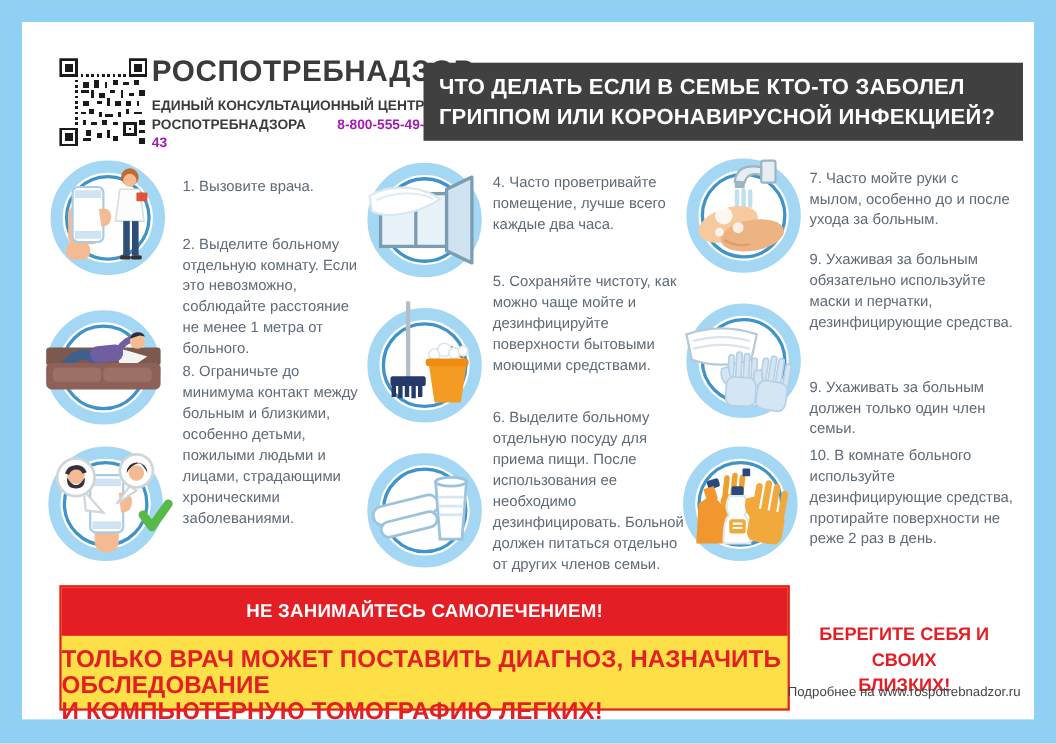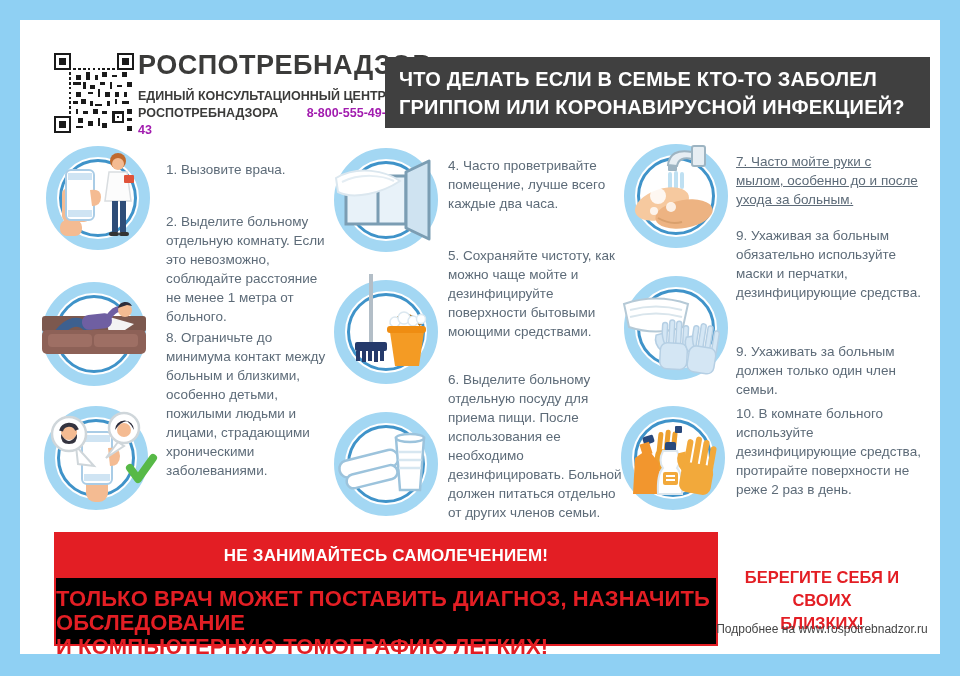--- a/index.html
+++ b/index.html
@@ -13,33 +13,33 @@
   .logo-sub{margin-top:7px;font-size:12.5px;font-weight:700;color:#3b3b3a;line-height:17px;}
   .logo-phone{color:#a21caf;padding-left:25px;}
   .banner{position:absolute;left:365px;top:37px;width:545px;height:71px;background:#404040;color:#fff;
           font-weight:700;font-size:20px;line-height:28px;padding:8px 0 0 14px;box-sizing:border-box;letter-spacing:.2px;}
 
   
   .step{position:absolute;color:#5d6b78;font-size:13.5px;line-height:19px;}
   .w1{width:170px;} .w2{width:176px;} .w3{width:186px;}
   .t1{left:146px;top:140px;} .t2{left:146px;top:192px;} .t3{left:146px;top:308px;}
   .t4{left:428px;top:136px;} .t5{left:428px;top:226px;} .t6{left:428px;top:350px;}
-  .t7{left:716px;top:132px;text-decoration:underline;} .t8{left:716px;top:206px;} .t9{left:716px;top:322px;} .t10{left:716px;top:384px;}
+  .t7{left:716px;top:132px;} .t8{left:716px;top:206px;} .t9{left:716px;top:322px;} .t10{left:716px;top:384px;}
 
   
   .icon{position:absolute;width:104px;height:104px;}
   .icon .ring-outer{position:absolute;inset:0;border-radius:50%;border:11px solid #a3d7f3;box-sizing:border-box;}
   .icon .ring-inner{position:absolute;inset:13px;border-radius:50%;border:3px solid #3f93c9;box-sizing:border-box;}
   .icon svg{position:absolute;inset:0;overflow:visible;}
   .i1{left:26px;top:126px;} .i2{left:22px;top:262px;} .i3{left:24px;top:386px;}
   .i4{left:314px;top:128px;} .i5{left:314px;top:260px;} .i6{left:314px;top:392px;}
   .i7{left:604px;top:124px;} .i8{left:604px;top:256px;} .i9{left:601px;top:386px;}
 
   
-  .warning{position:absolute;left:34px;top:512px;width:664px;height:114px;border:2px solid #e31e24;box-sizing:border-box;background:#000000;}
+  .warning{position:absolute;left:34px;top:512px;width:664px;height:114px;border:2px solid #e31e24;box-sizing:border-box;background:#fde047;}
   .warning-header{height:44px;background:#e31e24;color:#fff;font-weight:700;font-size:17px;text-align:center;line-height:44px;letter-spacing:.2px;}
   .warning-body{color:#e31e24;font-weight:700;font-size:22px;line-height:24px;padding-top:9px;letter-spacing:.1px;}
 
   
   .slogan{position:absolute;left:700px;top:546px;width:204px;text-align:center;color:#e31e24;font-weight:700;font-size:16.5px;line-height:23px;}
   .more-info{position:absolute;left:692px;top:602px;width:220px;text-align:center;color:#454545;font-size:12px;white-space:nowrap;}
 </style>
 </head>
 <body>
 

